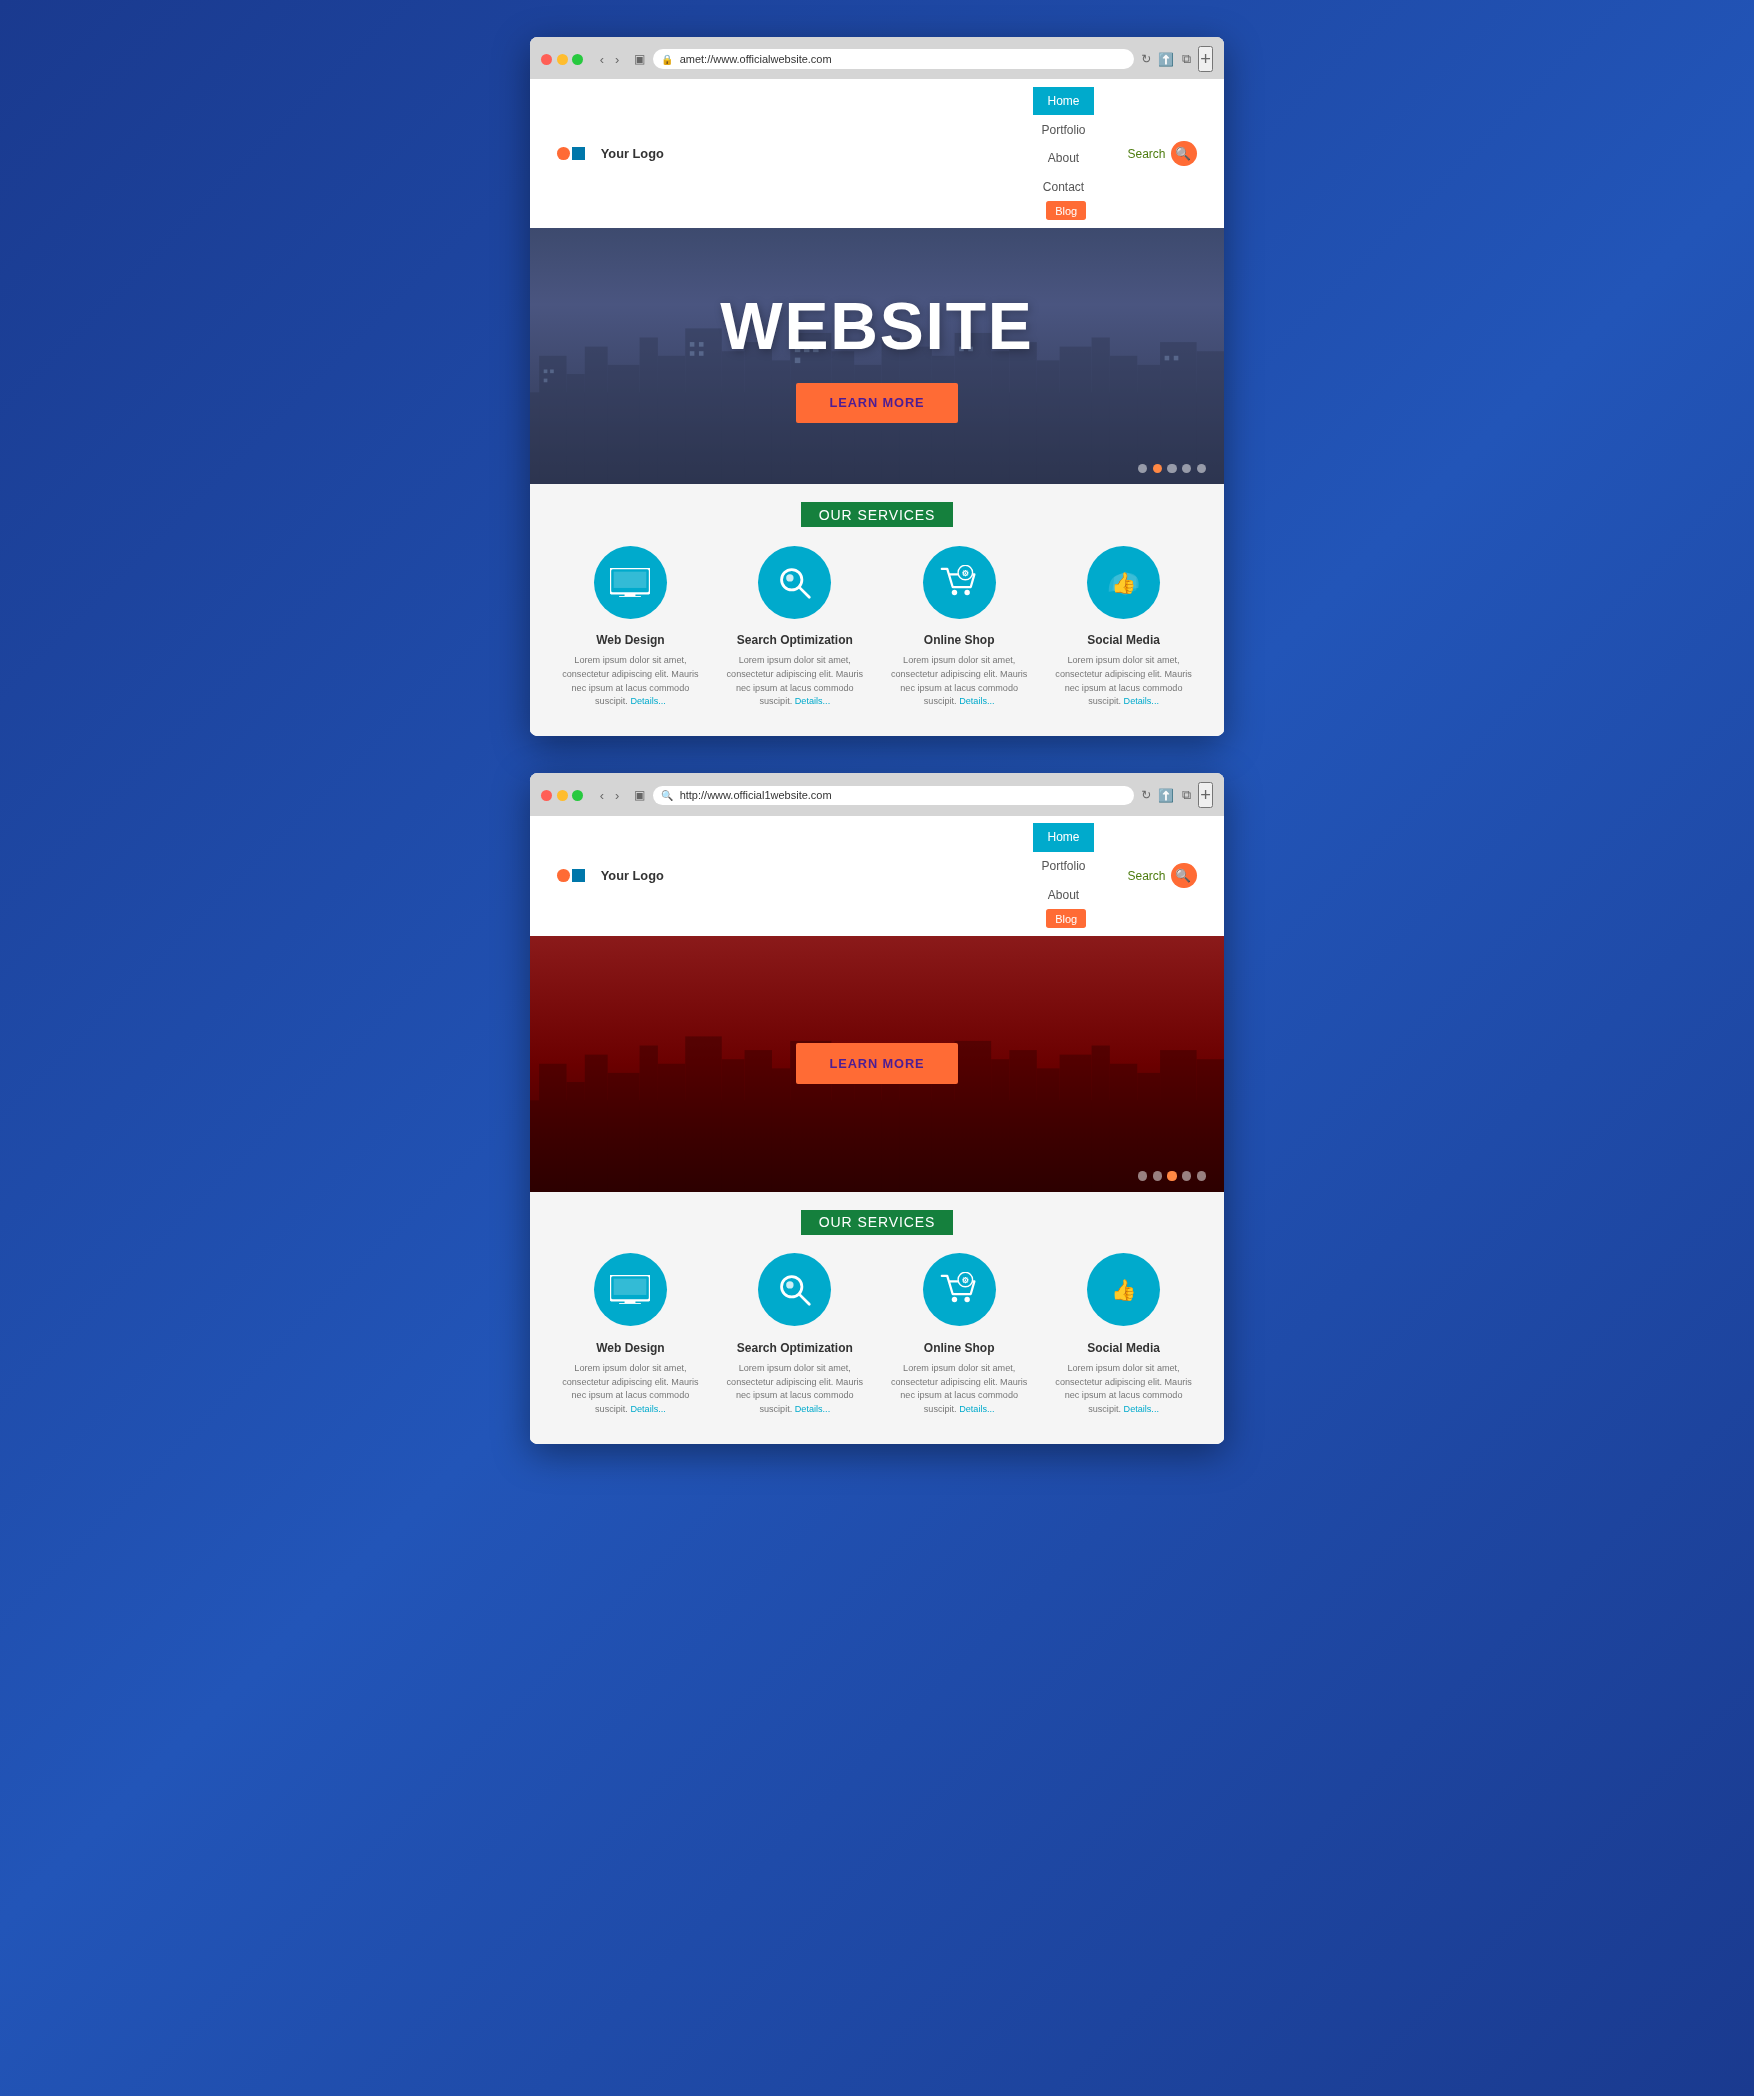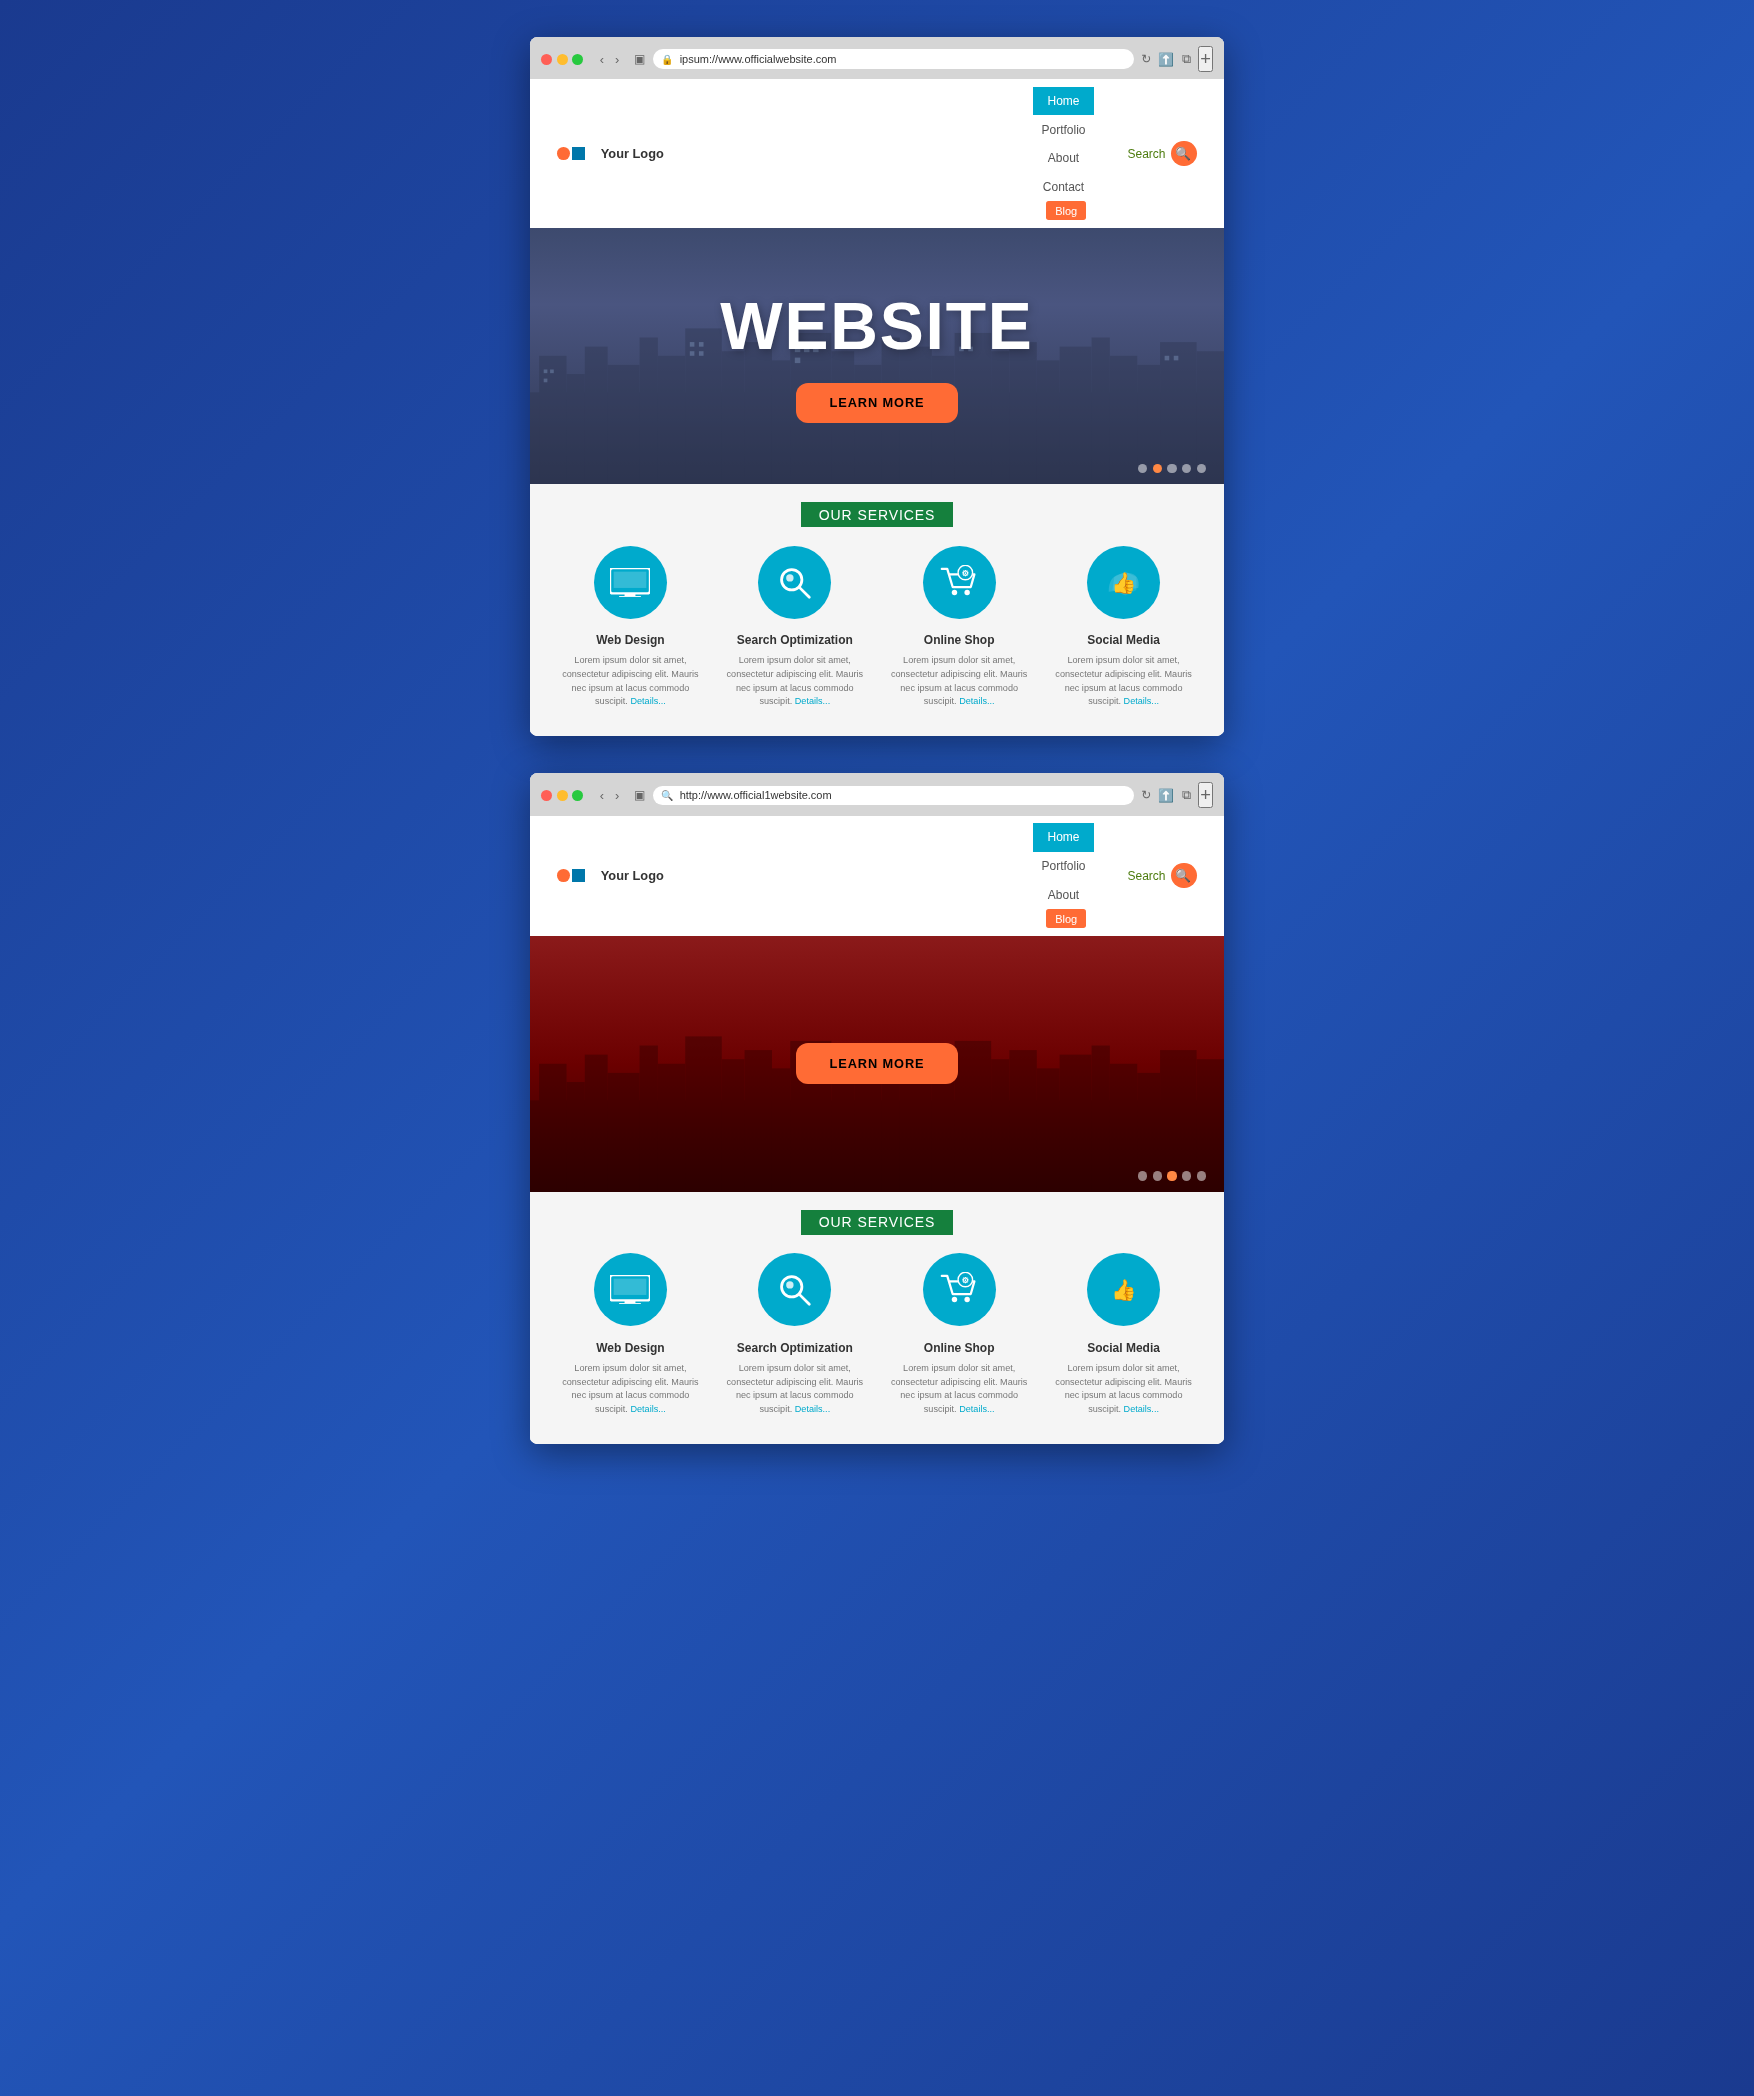--- a/index.html
+++ b/index.html
@@ -252,30 +252,30 @@
       color: white;
       letter-spacing: 1.8px;
       text-transform: uppercase;
       z-index: 2;
       text-shadow: 1.8px 1.8px 9.1px rgba(0,0,0,0.3);
       margin-bottom: 18.3px;
     }
 
     .hero-btn {
       background: #ff6b35;
-      color: #000000;
+      color: #4c1d95;
       border: none;
       padding: 12.8px 33px;
       font-size: 12.8px;
       font-weight: bold;
       letter-spacing: 0.9px;
       text-transform: uppercase;
       cursor: pointer;
       z-index: 2;
-      border-radius: 12px;
+      border-radius: 2px;
     }
 
     .hero-dots {
       position: absolute;
       bottom: 11px;
       right: 18.3px;
       display: flex;
       gap: 5.5px;
       z-index: 2;
     }
@@ -372,21 +372,21 @@
       <div class="traffic-light tl-yellow"></div>
       <div class="traffic-light tl-green"></div>
     </div>
     <div class="nav-arrows">
       <button class="nav-btn">‹</button>
       <button class="nav-btn">›</button>
     </div>
     <span class="window-icon">▣</span>
     <div class="address-bar">
       <span class="lock-icon">🔒</span>
-      <span class="address-text">ipsum://www.officialwebsite.com</span>
+      <span class="address-text">amet://www.officialwebsite.com</span>
     </div>
     <button class="refresh-btn">↻</button>
     <div class="browser-actions">
       <button class="browser-action-btn">⬆️</button>
       <button class="browser-action-btn">⧉</button>
       <button class="plus-btn">+</button>
     </div>
   </div>
 
   <div class="website-content">

